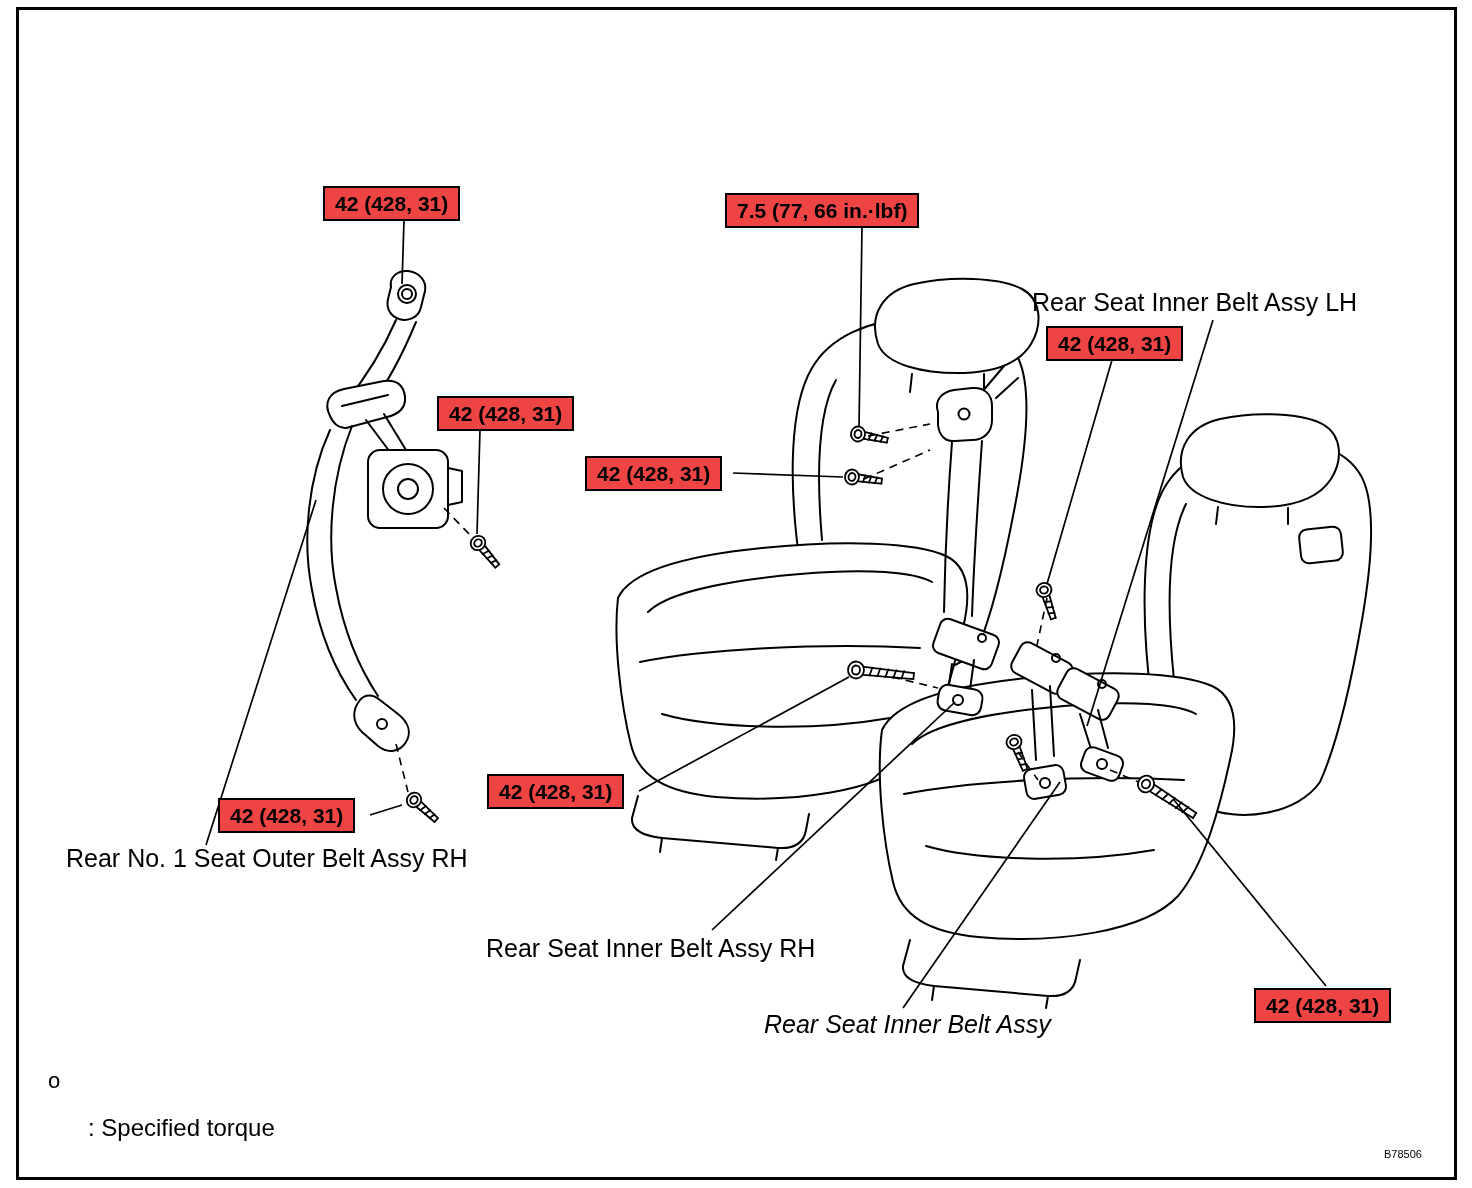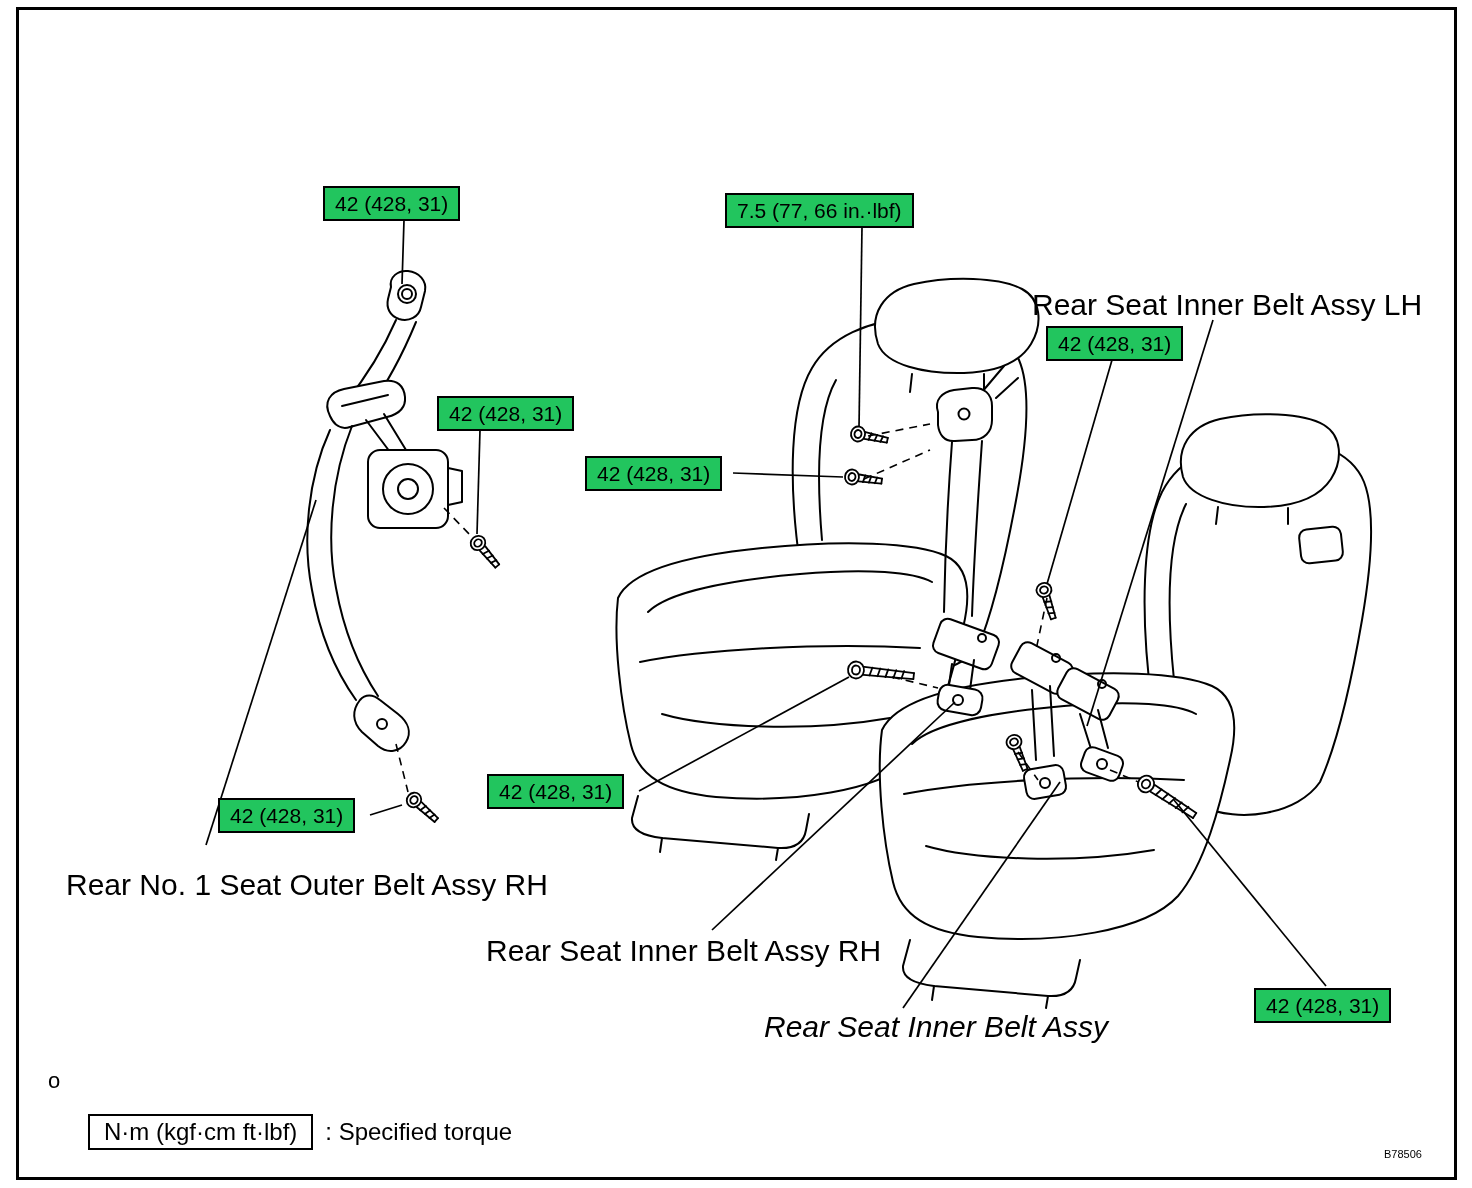--- a/index.html
+++ b/index.html
@@ -1,24 +1,24 @@
 <!DOCTYPE html>
 <html><head>
 <meta charset="utf-8">
 <style>
   * { margin:0; padding:0; box-sizing:border-box; }
   html,body { width:1472px; height:1188px; background:#fff;
     font-family:"Liberation Sans", sans-serif; color:#000; overflow:hidden; position:relative; }
   .frame { position:absolute; left:16px; top:7px; width:1441px; height:1173px;
     border:3px solid #000; background:transparent; }
   svg.art { position:absolute; left:0; top:0; }
-  .torque-box { position:absolute; border:2px solid #000; background:#22c55e;
-    font-weight:normal; font-size:21px; line-height:1.3; padding:2px 10px;
+  .torque-box { position:absolute; border:2px solid #000; background:#ef4444;
+    font-weight:bold; font-size:21px; line-height:1.3; padding:2px 10px;
     white-space:nowrap; text-align:right; }
-  .part-label { position:absolute; font-size:30px; white-space:nowrap; background:transparent; }
+  .part-label { position:absolute; font-size:25px; white-space:nowrap; background:transparent; }
   .legend { position:absolute; left:88px; top:1114px; display:flex; align-items:center;
     gap:12px; font-size:24px; }
   .legend .unit-box { border:2px solid #000; background:#fff; padding:2px 14px; white-space:nowrap; }
   .stray { position:absolute; left:48px; top:1068px; font-size:22px; }
   .ref-code { position:absolute; left:1384px; top:1148px; font-size:11px; }
 </style>
 </head>
 <body>
 
 <div class="frame"></div>
@@ -174,22 +174,21 @@
 <div class="torque-box" style="left:323px; top:186px;"><span>42 (428, 31)</span></div>
 <div class="torque-box" style="left:437px; top:396px;"><span>42 (428, 31)</span></div>
 <div class="torque-box" style="left:725px; top:193px;"><span>7.5 (77, 66 in.·lbf)</span></div>
 <div class="torque-box" style="left:1046px; top:326px;"><span>42 (428, 31)</span></div>
 <div class="torque-box" style="left:585px; top:456px;"><span>42 (428, 31)</span></div>
 <div class="torque-box" style="left:487px; top:774px;"><span>42 (428, 31)</span></div>
 <div class="torque-box" style="left:218px; top:798px;"><span>42 (428, 31)</span></div>
 <div class="torque-box" style="left:1254px; top:988px;"><span>42 (428, 31)</span></div>
 
 <div class="part-label" style="left:1032px; top:288px;">Rear Seat Inner Belt Assy LH</div>
-<div class="part-label" style="left:66px; top:868px;">Rear No. 1 Seat Outer Belt Assy RH</div>
+<div class="part-label" style="left:66px; top:844px;">Rear No. 1 Seat Outer Belt Assy RH</div>
 <div class="part-label" style="left:486px; top:934px;text-align:right;">Rear Seat Inner Belt Assy RH</div>
 <div class="part-label" style="left:764px; top:1010px;font-style:italic;">Rear Seat Inner Belt Assy</div>
 
 <div class="stray">o</div>
 <div class="legend">
-  <span class="unit-box">N·m (kgf·cm ft·lbf)</span>
   <span>: Specified torque</span>
 </div>
 <div class="ref-code">B78506</div>
 
 </body></html>

